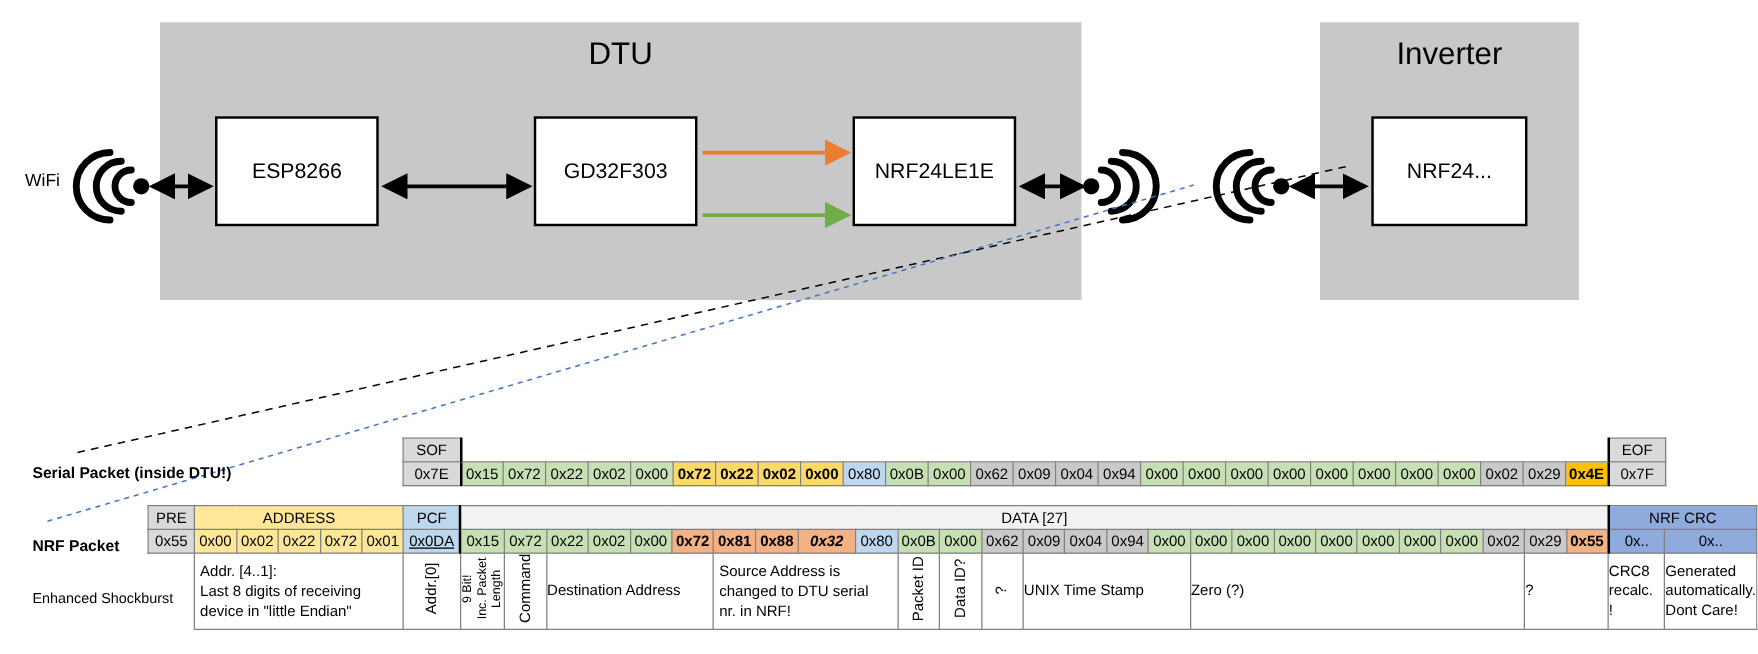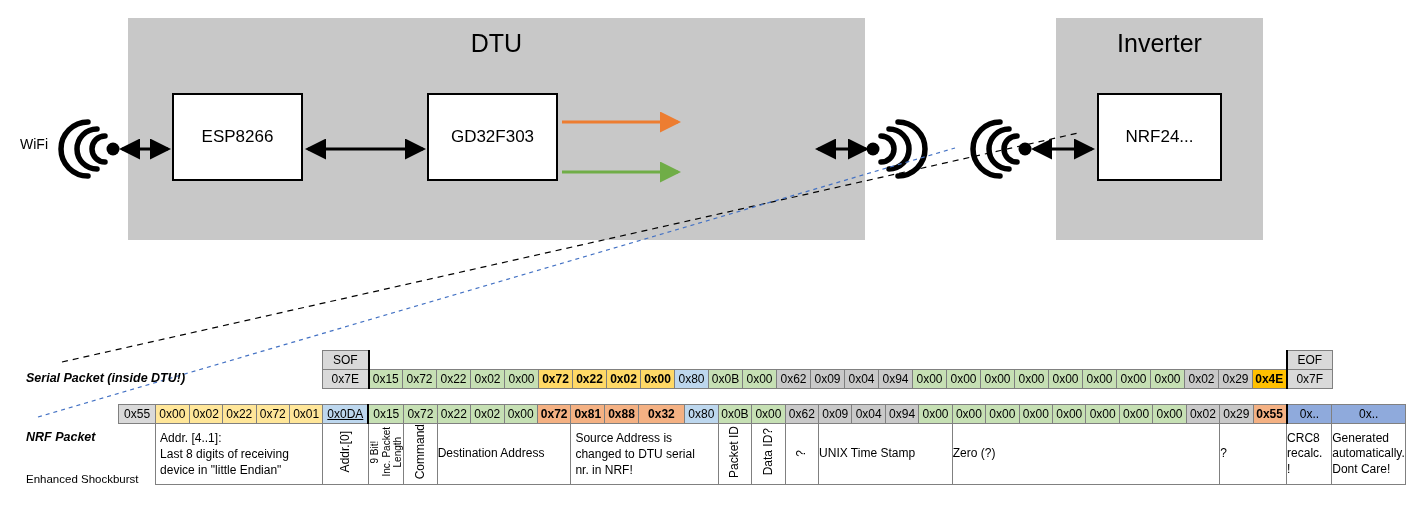--- a/index.html
+++ b/index.html
@@ -35,21 +35,20 @@
   .wifi-label {
     position:absolute; font-size:14px; color:#000;
   }
 
   
   #packets { position:absolute; left:0; top:340px; width:1406px; height:183px; }
 
   .rowlabel {
     position:absolute;
     font-size:12.5px;
-    font-style:italic;
     font-weight:bold;
     white-space:nowrap;
   }
   .rowlabel.plain { font-style:normal; font-weight:normal; font-size:11.5px;margin-top:23px; }
 
   table.pk { position:absolute; border-collapse:collapse; table-layout:fixed; }
   table.pk td {
     border:1px solid #808080;
     font-size:12px;
     text-align:center;
@@ -110,20 +109,23 @@
   <div class="enclosure" style="left:1056px; top:18px; width:207px; height:222px;">
     <div class="enclosure-title">Inverter</div>
   </div>
 
   <div class="chip" style="left:172px; top:93px; width:131px; height:88px;">
     <span>ESP8266</span>
   </div>
   <div class="chip" style="left:427px; top:93px; width:131px; height:88px;">
     <span>GD32F303</span>
   </div>
+  <div class="chip" style="left:682px; top:93px; width:131px; height:88px;">
+    <span>NRF24LE1E</span>
+  </div>
   <div class="chip" style="left:1097px; top:93px; width:125px; height:88px;">
     <span>NRF24...</span>
   </div>
 
   <div class="wifi-label" style="left:20px; top:136px;">WiFi</div>
 
   <svg width="1406" height="340" style="position:absolute; left:0; top:0; overflow:visible;">
     <defs>
       <marker id="ah-blk" markerWidth="7" markerHeight="7" refX="6" refY="3.5" orient="auto">
         <polygon points="0,0 7,3.5 0,7" fill="#000"></polygon>
@@ -216,37 +218,44 @@
           <td class="c-gray2" style="width: 34px;">0x02</td>
           <td class="c-gray2" style="width: 34px;">0x29</td>
           <td class="c-amber" style="width: 34px;">0x4E</td>
           <td class="c-gray hdr-left thickL" style="width: 46px;">0x7F</td>
         </tr>
       </tbody>
     </table>
 
   <table class="pk" id="nrf-table" style="left:118px; top:64px;">
       <tbody>
+        <tr>
+          <td class="c-gray hdr hdr-left" style="width: 38px;">PRE</td>
+          <td class="c-yellowl hdr" colspan="5">ADDRESS</td>
+          <td class="c-blue hdr hdr-left thickR" style="width: 46px;">PCF</td>
+          <td class="c-ltgray hdr" colspan="27">DATA [27]</td>
+          <td class="c-bluem hdr thickL" colspan="2">NRF CRC</td>
+        </tr>
         <tr>
           <td class="c-gray hdr-left" style="width: 38px;">0x55</td>
           <td class="c-yellowl" style="width: 34px;">0x00</td>
           <td class="c-yellowl" style="width: 34px;">0x02</td>
           <td class="c-yellowl" style="width: 34px;">0x22</td>
           <td class="c-yellowl" style="width: 34px;">0x72</td>
           <td class="c-yellowl" style="width: 34px;">0x01</td>
           <td class="c-blue thickR" style="width: 46px; text-decoration: underline;">0x0DA</td>
           <td class="c-green" style="width: 34px;">0x15</td>
           <td class="c-green" style="width: 34px;">0x72</td>
           <td class="c-green" style="width: 34px;">0x22</td>
           <td class="c-green" style="width: 34px;">0x02</td>
           <td class="c-green" style="width: 34px;">0x00</td>
           <td class="c-salmon" style="width: 34px;">0x72</td>
           <td class="c-salmon" style="width: 34px;">0x81</td>
           <td class="c-salmon" style="width: 34px;">0x88</td>
-          <td class="c-salmon" style="width: 47px;">0x32</td>
+          <td class="c-salmon" style="width: 47px; font-style: italic;">0x32</td>
           <td class="c-blue" style="width: 34px;">0x80</td>
           <td class="c-green" style="width: 34px;">0x0B</td>
           <td class="c-green" style="width: 34px;">0x00</td>
           <td class="c-gray2" style="width: 34px;">0x62</td>
           <td class="c-gray2" style="width: 34px;">0x09</td>
           <td class="c-gray2" style="width: 34px;">0x04</td>
           <td class="c-gray2" style="width: 34px;">0x94</td>
           <td class="c-green" style="width: 34px;">0x00</td>
           <td class="c-green" style="width: 34px;">0x00</td>
           <td class="c-green" style="width: 34px;">0x00</td>

